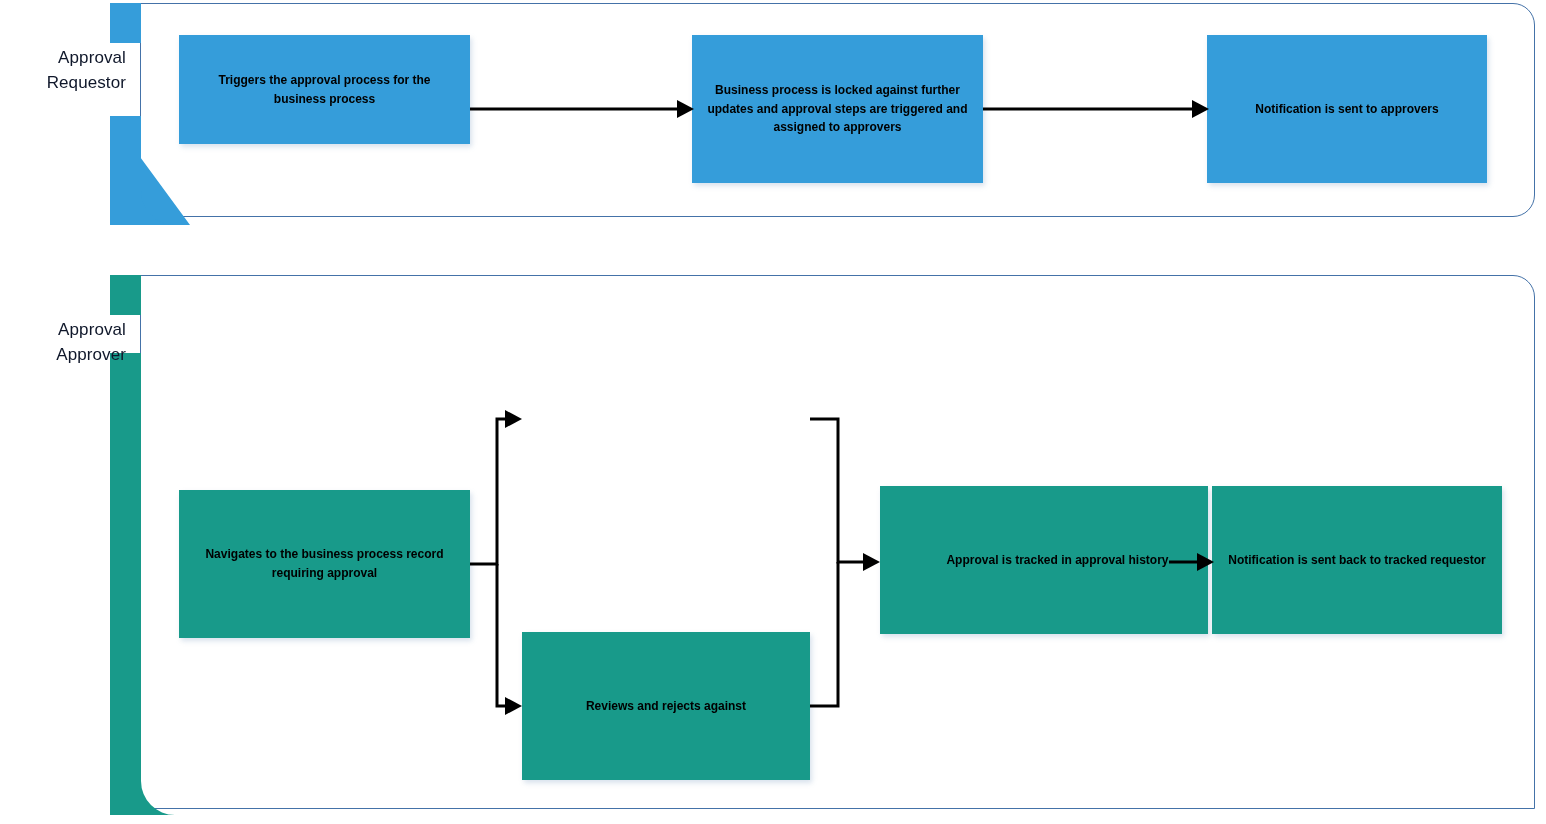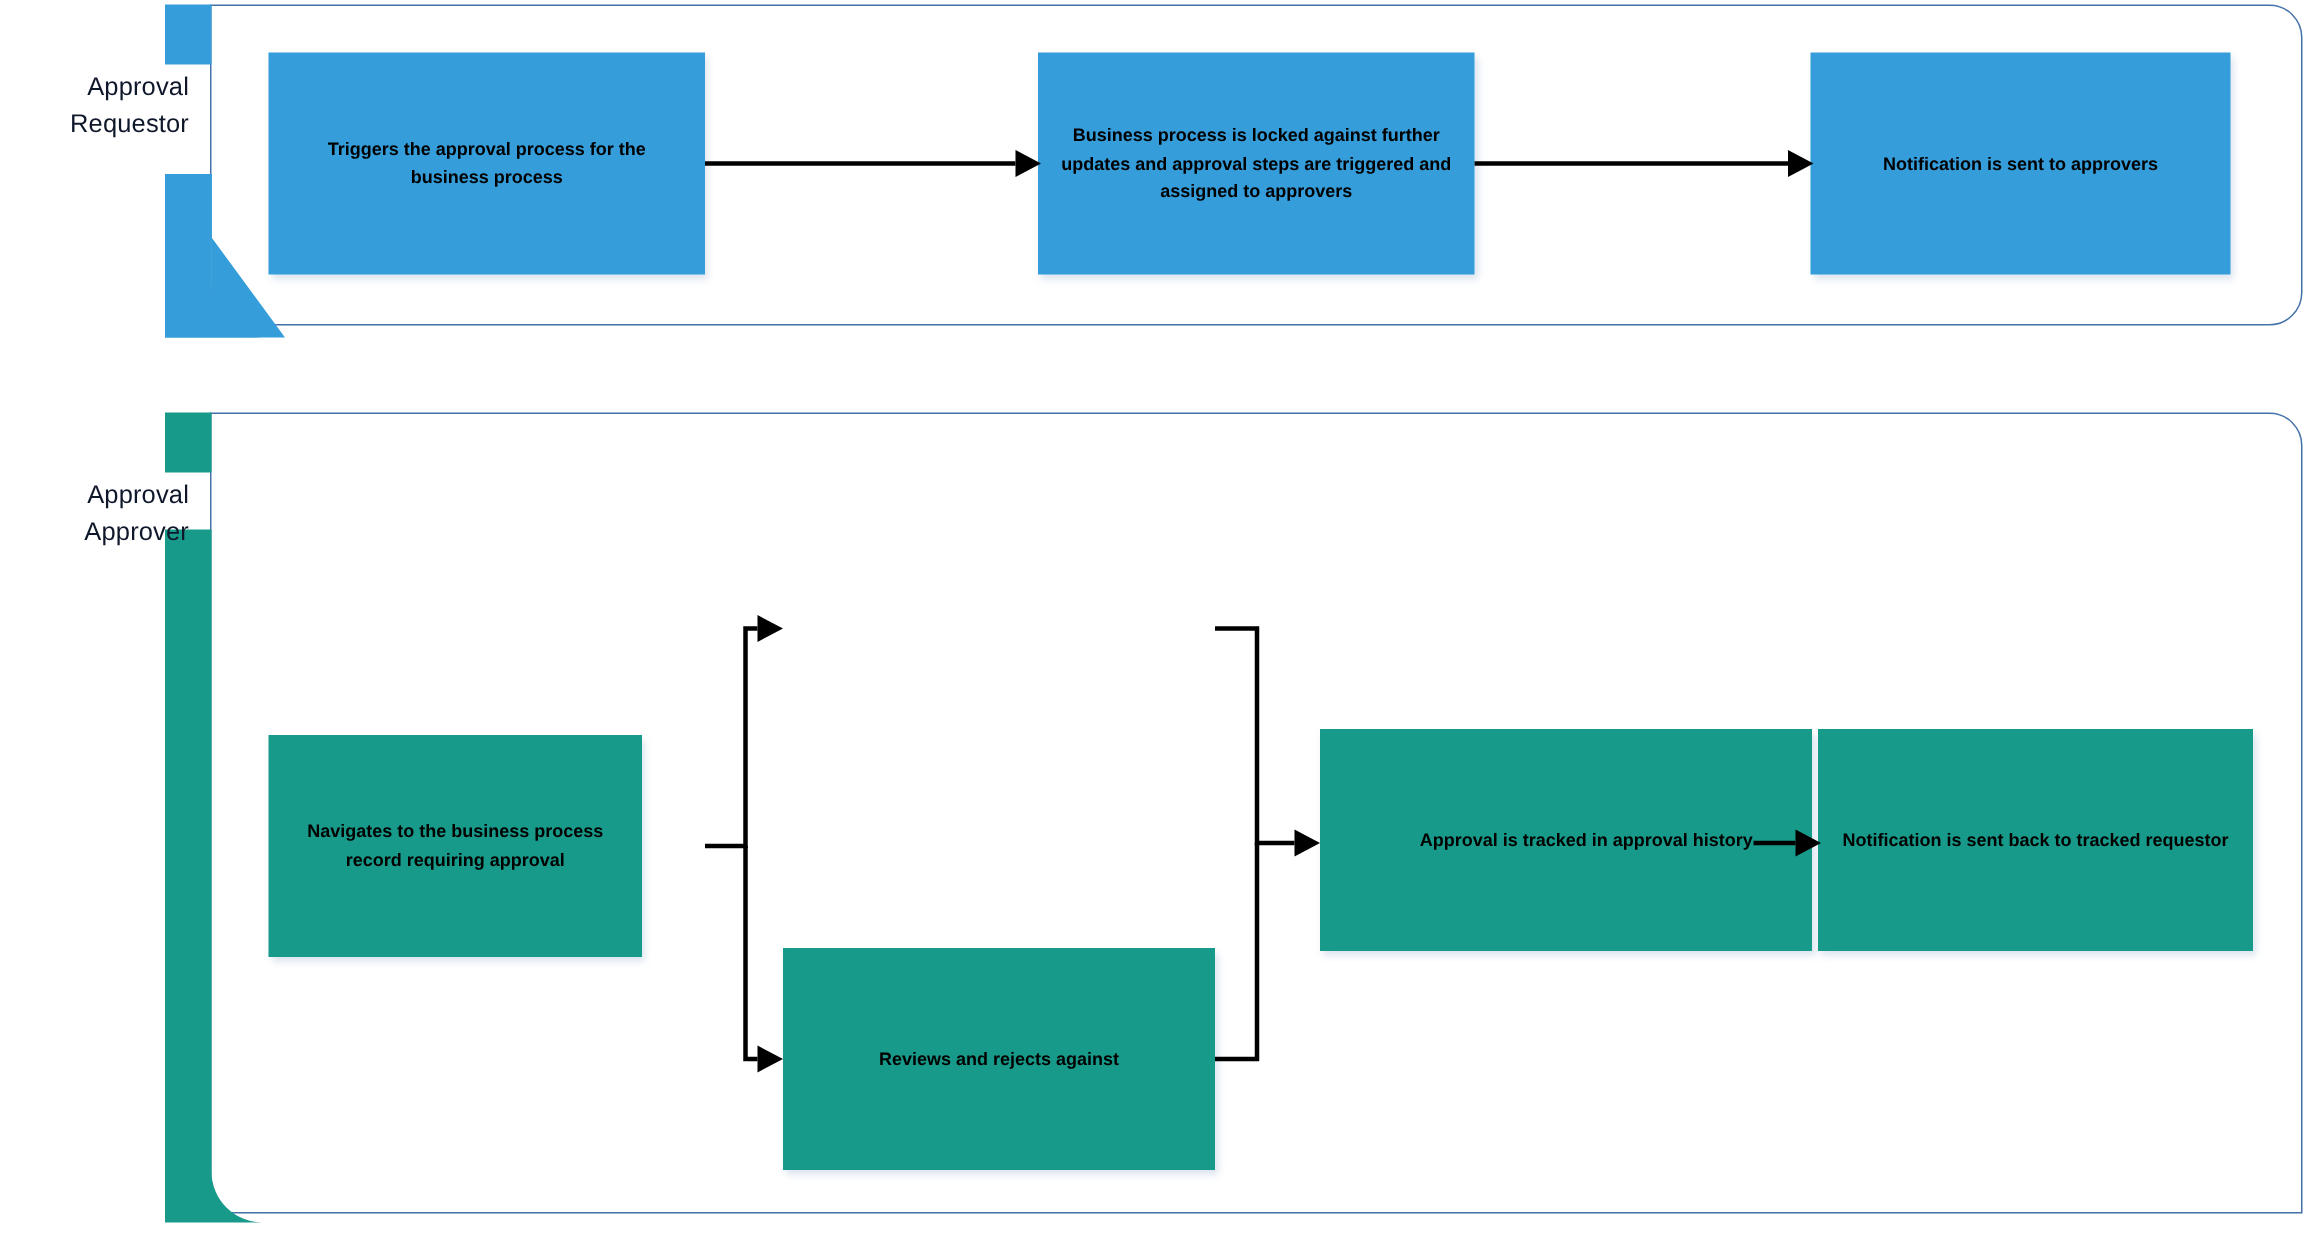--- a/index.html
+++ b/index.html
@@ -106,21 +106,21 @@
         <path d="M0,113 L31,113 L31,196
                  a26,26 0 0 0 26,26 L57,222 L0,222 Z" fill="#359DDA"></path>
         <path d="M0,113 L31,113 L31,196 a26,26 0 0 0 26,26 L80,222" fill="#359DDA" stroke="none"></path>
         <path d="M0,113 H31 V188 a34,34 0 0 0 34,34 H78 V222 H0 Z" fill="#359DDA"></path>
       </svg>
     </div>
 
     <div class="lane-label" style="left:0; top:46px; width:140px; padding-right:14px; box-sizing:border-box;">Approval
 Requestor</div>
 
-    <div class="node blue" style="left:179px; top:35px; width:291px; height:148px;">
+    <div class="node blue" style="left:179px; top:35px; width:291px; height:109px;">
       <span>Triggers the approval process for the business process</span>
     </div>
 
     <div class="node blue" style="left:692px; top:35px; width:291px; height:148px;">
       <span>Business process is locked against further updates and approval steps are triggered and assigned to approvers</span>
     </div>
 
     <div class="node blue" style="left:1207px; top:35px; width:280px; height:148px;">
       <span>Notification is sent to approvers</span>
     </div>
@@ -134,21 +134,21 @@
     <div class="lane-accent" style="left:110px; top:3px; width:120px; height:540px;">
       <svg width="120" height="540" viewBox="0 0 120 540">
         <rect x="0" y="0" width="31" height="40" fill="#189A8A"></rect>
         <path d="M0,78 H31 V506 a34,34 0 0 0 34,34 H78 V540 H0 Z" fill="#189A8A"></path>
       </svg>
     </div>
 
     <div class="lane-label" style="left:0; top:46px; width:140px; padding-right:14px; box-sizing:border-box;">Approval
 Approver</div>
 
-    <div class="node teal" style="left:179px; top:218px; width:249px; height:148px;">
+    <div class="node teal" style="left:179px; top:218px; width:291px; height:148px;">
       <span>Navigates to the business process record requiring approval</span>
     </div>
 
 
     <div class="node teal" style="left:522px; top:360px; width:288px; height:148px;">
       <span>Reviews and rejects against</span>
     </div>
 
     <div class="node teal" style="left:880px; top:214px; width:328px; height:148px;padding-left:39px;">
       <span>Approval is tracked in approval history</span>

